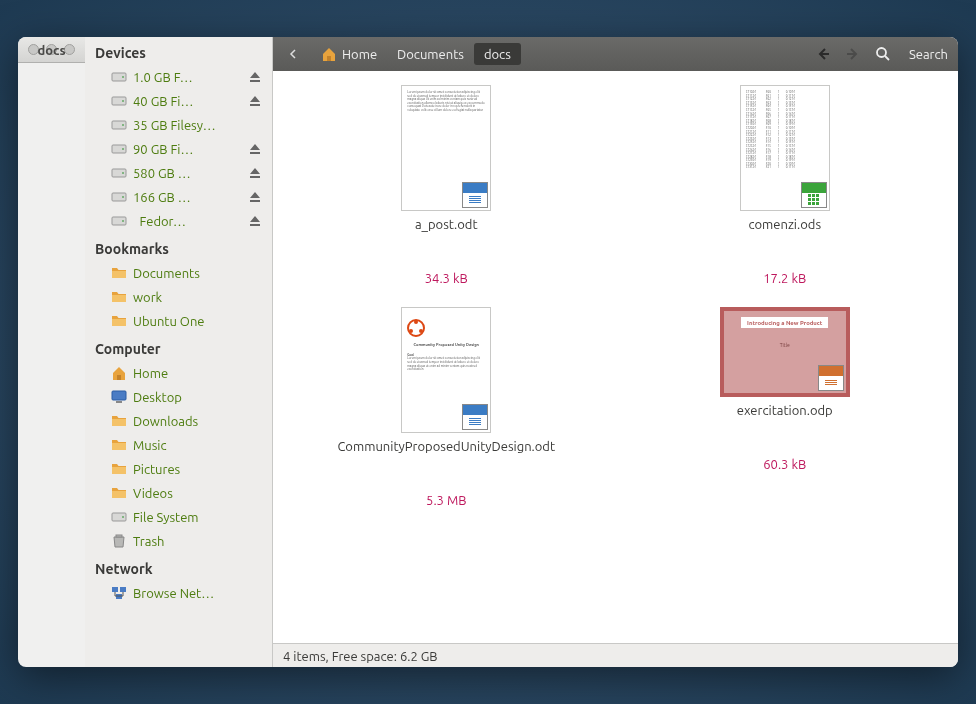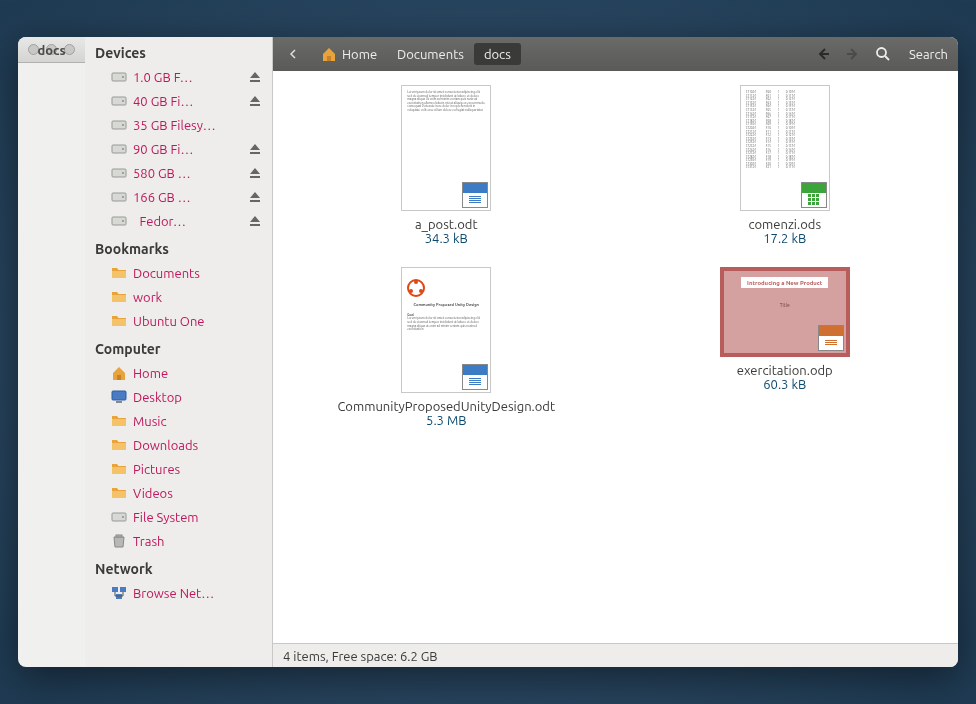--- a/index.html
+++ b/index.html
@@ -29,21 +29,21 @@
 .body { flex: 1; display: flex; min-height: 0; }
 .sidebar {
   width: 188px; background: #eeedeb; border-right: 1px solid #c8c8c6;
   overflow-y: auto; font-size: 13px;
 }
 .side-header { font-weight: bold; padding: 8px 10px 4px 10px; font-size: 14px; color: #3a3a38; }
 .side-item {
   display: flex; align-items: center; gap: 6px;
   padding: 2px 10px 2px 26px; height: 24px; cursor: pointer;
   white-space: nowrap; overflow: hidden; text-overflow: ellipsis;
-  color: #be185d;
+  color: #4d7c0f;
 }
 .side-icon { width: 16px; height: 16px; flex-shrink: 0; }
 .side-label { overflow: hidden; text-overflow: ellipsis; flex: 1; }
 .eject { width: 14px; height: 14px; flex-shrink: 0; fill: #666; }
 .main { flex: 1; display: flex; flex-direction: column; min-width: 0; }
 .toolbar {
   height: 34px; background: linear-gradient(#6a6a68, #5a5a58);
   display: flex; align-items: center; padding: 0 10px; color: #eee;
   font-size: 13px;
 }
@@ -82,21 +82,21 @@
 }
 .badge-top { height: 40%; background: #3b7cc4; }
 .badge-top.green { background: #3ba43b; }
 .badge-top.orange { background: #d07030; }
 .badge-body { flex: 1; display: flex; align-items: center; justify-content: center; }
 .badge-lines { display: flex; flex-direction: column; gap: 1px; }
 .badge-lines span { width: 12px; height: 1px; background: #3b7cc4; }
 .badge-grid { display: grid; grid-template-columns: repeat(3, 3px); grid-template-rows: repeat(3, 3px); gap: 1px; }
 .badge-grid span { background: #3ba43b; }
 .file-name { text-align: center; max-width: 100%; padding: 0 4px; }
-.file-size { text-align: left; color: #0c4a6e; }
+.file-size { text-align: left; color: #be185d; margin-top: 40px; }
 .statusbar {
   height: 24px; background: #eeedeb; border-top: 1px solid #c8c8c6;
   display: flex; align-items: center; padding: 0 10px; font-size: 13px; color: #3a3a38;
 }
 svg { display: block; }
 </style>
 </head>
 <body>
 
 <div class="window">
@@ -254,30 +254,30 @@
           </span>
           <span class="side-label">Desktop</span>
         </div>
         <div class="side-item">
           <span class="side-icon">
             <svg viewBox="0 0 16 16">
               <path fill="#e8a33d" d="M1 3 L6 3 L7.5 5 L15 5 L15 13 L1 13 Z"></path>
               <path fill="#f4c268" d="M1 6 L15 6 L15 13 L1 13 Z"></path>
             </svg>
           </span>
+          <span class="side-label">Downloads</span>
+        </div>
+        <div class="side-item">
+          <span class="side-icon">
+            <svg viewBox="0 0 16 16">
+              <path fill="#e8a33d" d="M1 3 L6 3 L7.5 5 L15 5 L15 13 L1 13 Z"></path>
+              <path fill="#f4c268" d="M1 6 L15 6 L15 13 L1 13 Z"></path>
+            </svg>
+          </span>
           <span class="side-label">Music</span>
-        </div>
-        <div class="side-item">
-          <span class="side-icon">
-            <svg viewBox="0 0 16 16">
-              <path fill="#e8a33d" d="M1 3 L6 3 L7.5 5 L15 5 L15 13 L1 13 Z"></path>
-              <path fill="#f4c268" d="M1 6 L15 6 L15 13 L1 13 Z"></path>
-            </svg>
-          </span>
-          <span class="side-label">Downloads</span>
         </div>
         <div class="side-item">
           <span class="side-icon">
             <svg viewBox="0 0 16 16">
               <path fill="#e8a33d" d="M1 3 L6 3 L7.5 5 L15 5 L15 13 L1 13 Z"></path>
               <path fill="#f4c268" d="M1 6 L15 6 L15 13 L1 13 Z"></path>
             </svg>
           </span>
           <span class="side-label">Pictures</span>
         </div>

